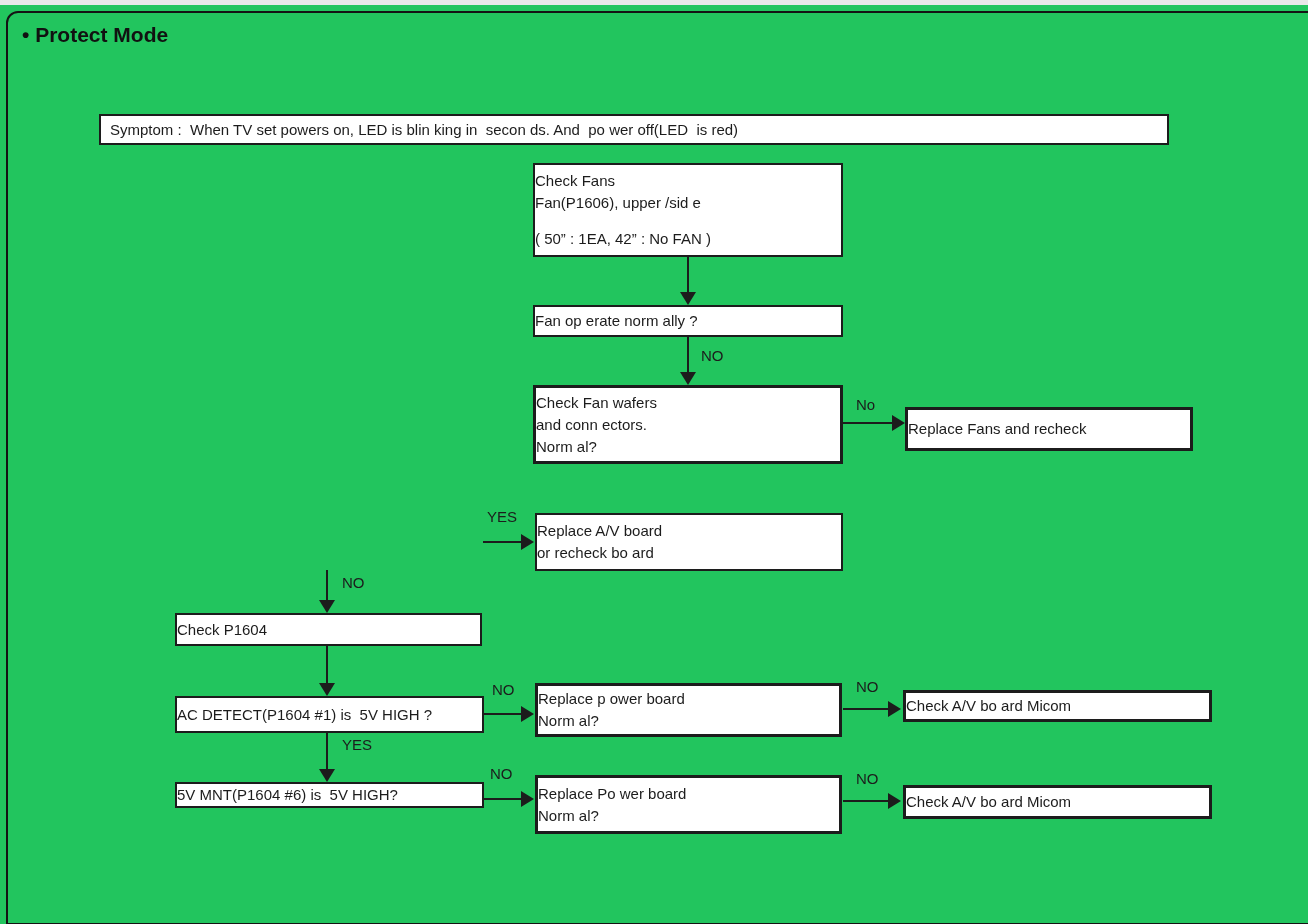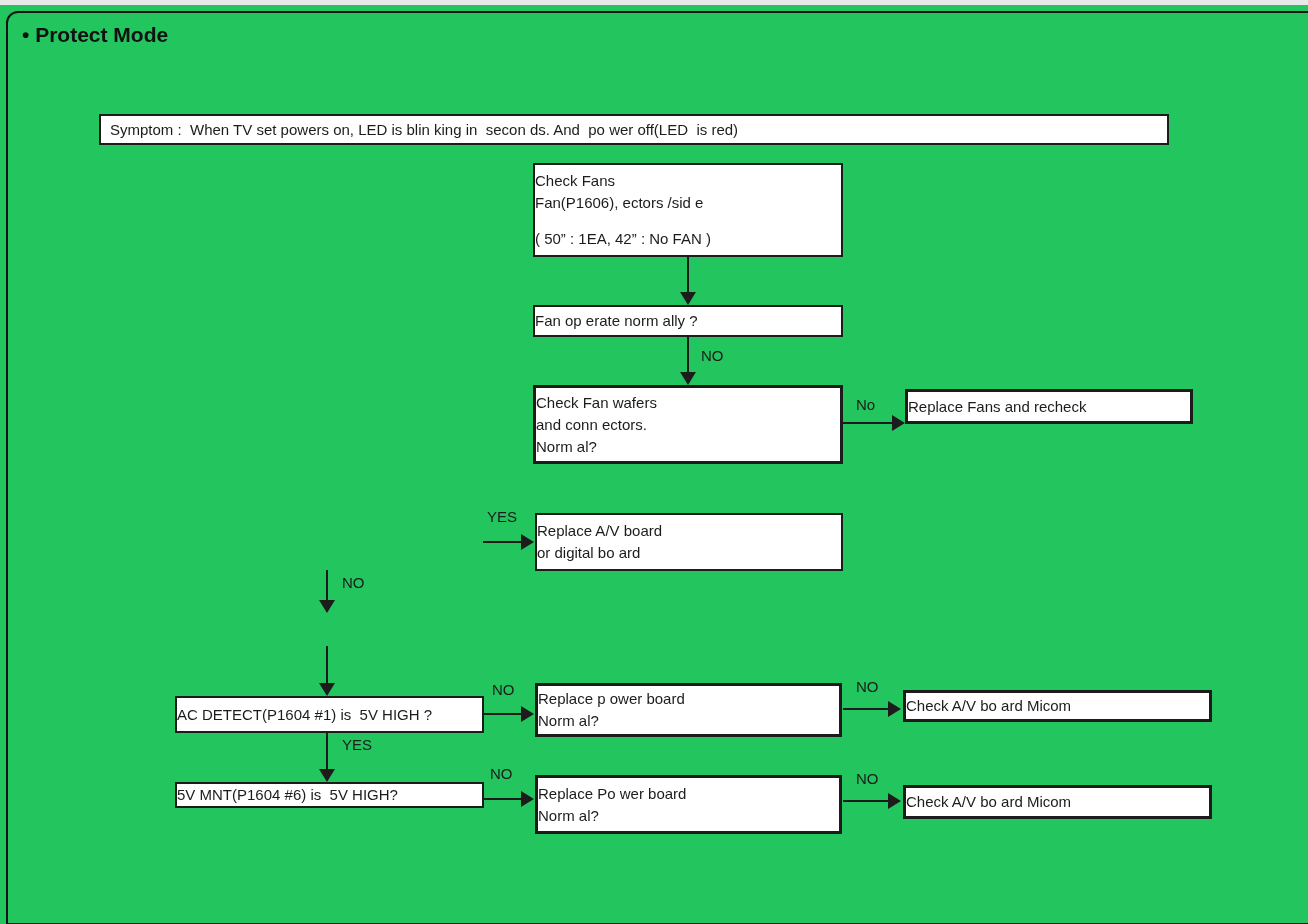--- a/index.html
+++ b/index.html
@@ -46,44 +46,47 @@
   <div class="frame"></div>
 
   <div class="page-title">• Protect Mode</div>
 
   <div class="node left-align" style="left:99px; top:109px; width:1070px; height:31px;">
     <div class="nline">Symptom :  When TV set powers on, LED is blin king in  secon ds. And  po wer off(LED  is red)</div>
   </div>
 
   <div class="node" style="left:533px; top:158px; width:310px; height:94px;">
     <div class="nline">Check Fans</div>
-    <div class="nline">Fan(P1606), ectors /sid e</div>
+    <div class="nline">Fan(P1606), upper /sid e</div>
     <div class="nline" style="margin-top:14px;">( 50” : 1EA, 42” : No FAN )</div>
   </div>
 
   <div class="node" style="left:533px; top:300px; width:310px; height:32px;">
     <div class="nline">Fan op erate norm ally ?</div>
   </div>
 
   <div class="node thick" style="left:533px; top:380px; width:310px; height:79px;">
     <div class="nline">Check Fan wafers</div>
     <div class="nline">and conn ectors.</div>
     <div class="nline">Norm al?</div>
   </div>
 
-  <div class="node thick" style="left:905px; top:384px; width:288px; height:35px;">
+  <div class="node thick" style="left:905px; top:402px; width:288px; height:44px;">
     <div class="nline">Replace Fans and recheck</div>
   </div>
 
 
   <div class="node" style="left:535px; top:508px; width:308px; height:58px;">
     <div class="nline">Replace A/V board</div>
-    <div class="nline">or digital bo ard</div>
+    <div class="nline">or recheck bo ard</div>
   </div>
 
+  <div class="node" style="left:175px; top:608px; width:307px; height:33px;">
+    <div class="nline">Check P1604</div>
+  </div>
 
   <div class="node" style="left:175px; top:691px; width:309px; height:37px;">
     <div class="nline">AC DETECT(P1604 #1) is  5V HIGH ?</div>
   </div>
 
   <div class="node thick" style="left:535px; top:678px; width:307px; height:54px;">
     <div class="nline">Replace p ower board</div>
     <div class="nline">Norm al?</div>
   </div>
 

